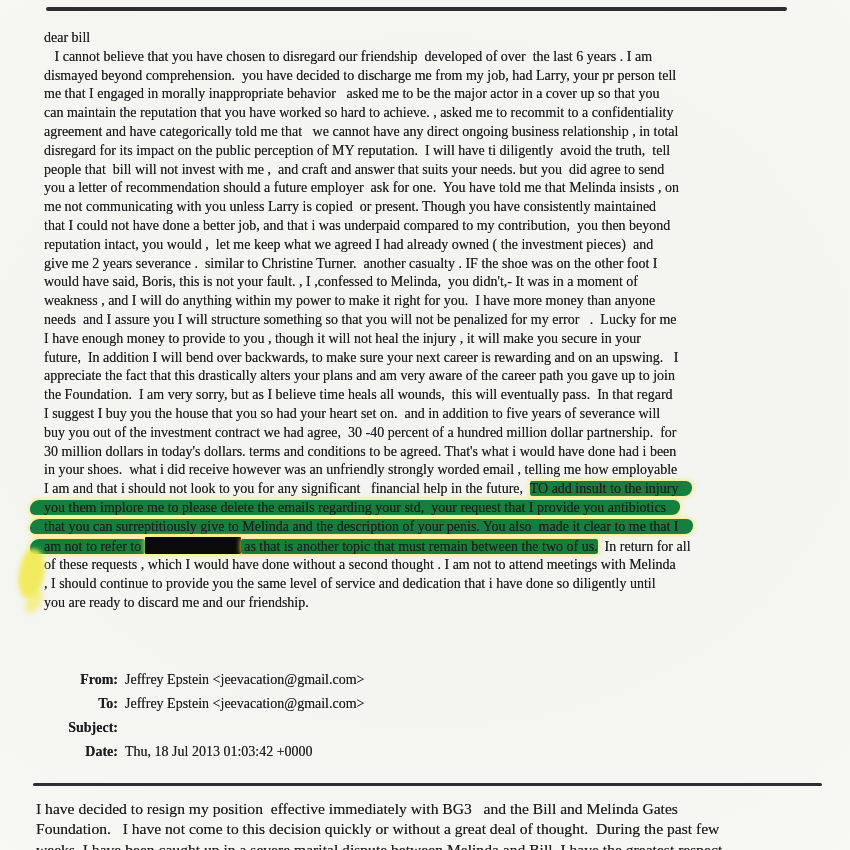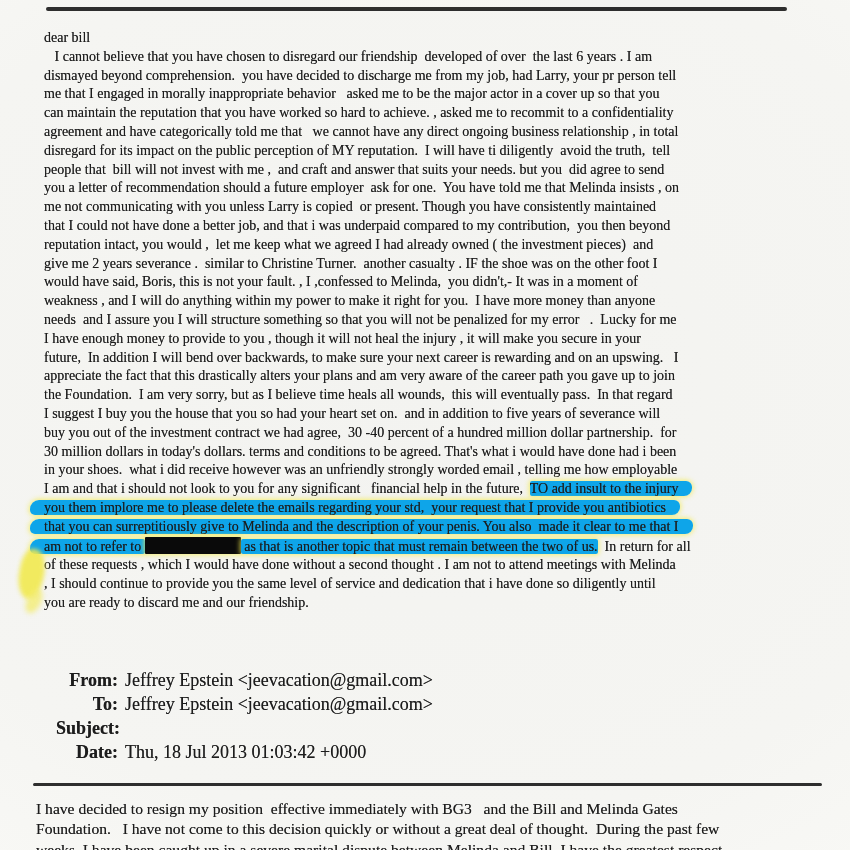--- a/index.html
+++ b/index.html
@@ -15,38 +15,38 @@
   .scan{
     position:absolute;inset:0;color:#1d1d1d;
     text-shadow:0 0 0.6px rgba(25,25,25,0.65);
     filter:blur(0.25px);
   }
   .rule-top{position:absolute;left:46px;top:7px;width:741px;height:4px;background:#2e2e2e;border-radius:2px;filter:blur(0.5px);}
   .rule-mid{position:absolute;left:33px;top:783px;width:789px;height:3px;background:#2e2e2e;border-radius:2px;filter:blur(0.5px);}
   .body-lines{position:absolute;top:29px;left:44px;width:780px;font-size:14px;line-height:18.8px;}
   .line{white-space:pre;}
   .hl{
-    background:#0ea5e9;
+    background:#15803d;
     box-shadow:0 0 5px 1px rgba(242,235,80,0.8);
     border-radius:2px;
   }
   .bleed-left{padding-left:14px;margin-left:-14px;border-top-left-radius:9px;border-bottom-left-radius:5px;}
   .bleed-right{padding-right:14px;border-top-right-radius:6px;border-bottom-right-radius:8px;}
   .redact{display:inline-block;width:96px;height:17px;background:#0a0a0a;vertical-align:-3px;border-radius:1px;}
   .smear{
     position:absolute;left:19px;top:549px;width:25px;height:50px;
     background:#f1e94f;border-radius:45% 60% 55% 65%;
     transform:rotate(12deg);filter:blur(2px);opacity:0.9;
   }
   .smear-tail{
     position:absolute;left:27px;top:588px;width:14px;height:26px;
     background:#f3ecob;background:#f3ec6b;border-radius:50%;
     transform:rotate(25deg);filter:blur(2.5px);opacity:0.75;
   }
-  .headers{position:absolute;top:668px;left:56px;font-size:18px;}
+  .headers{position:absolute;top:668px;left:56px;font-size:14px;}
   .hrow{display:flex;line-height:24px;}
   .hlabel{width:62px;text-align:right;font-weight:bold;white-space:pre;}
   .hvalue{margin-left:7px;white-space:pre;text-align:center;}
   .footer-lines{position:absolute;top:799px;left:36px;width:800px;font-size:15.6px;line-height:20.4px;}
 </style>
 </head>
 <body>
 
 <div class="paper"></div>
 

